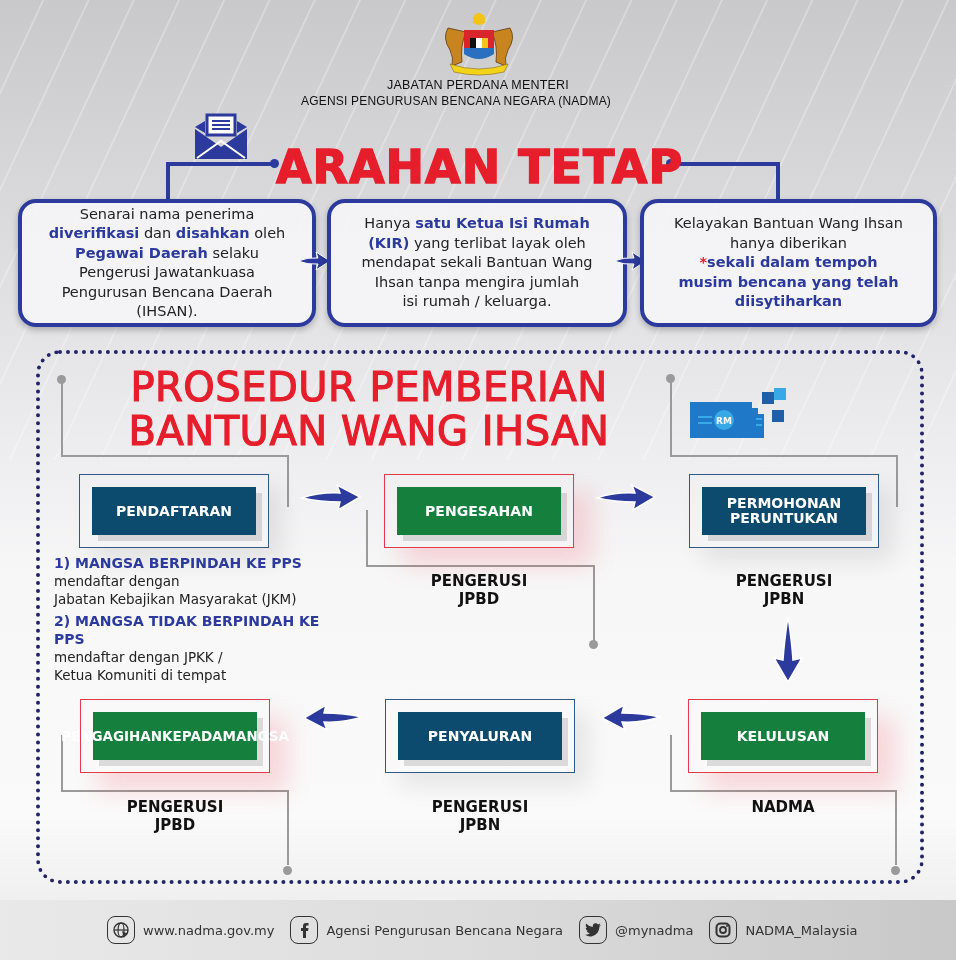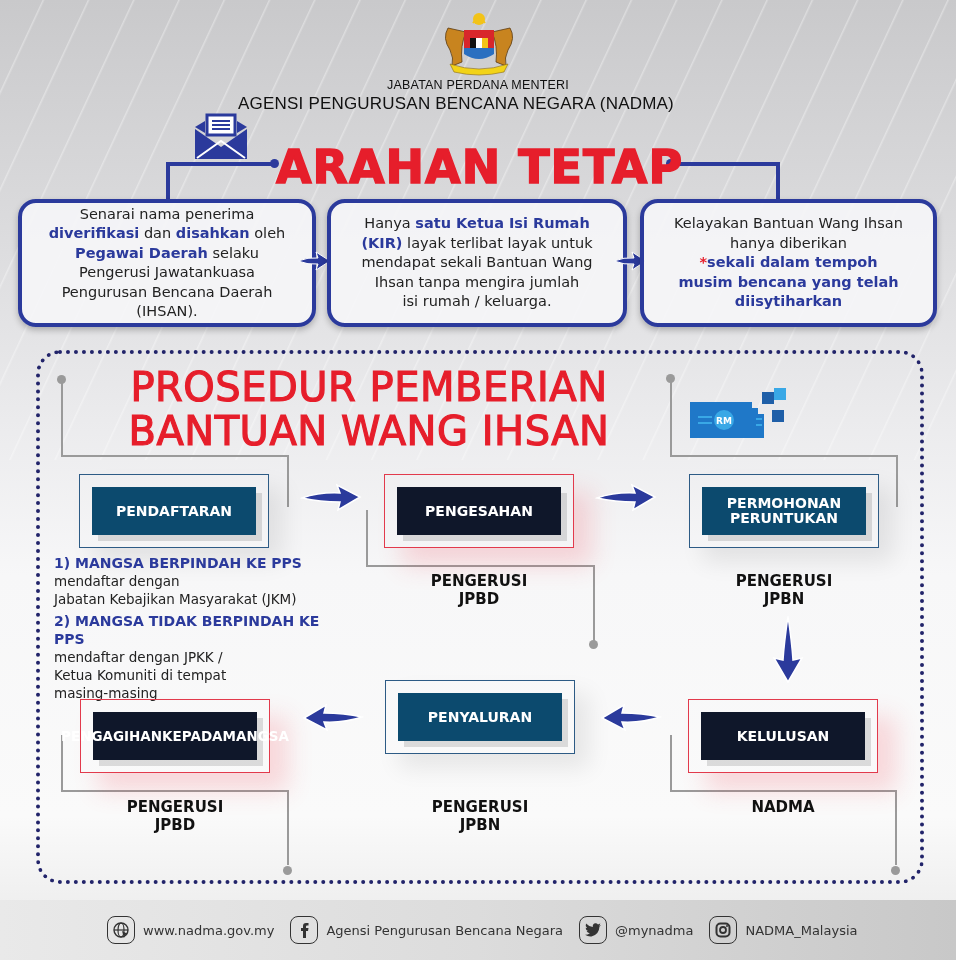--- a/index.html
+++ b/index.html
@@ -13,21 +13,21 @@
   .rain {
     position: absolute; left: 0; top: 0; width: 956px; height: 460px;
     background-image: repeating-linear-gradient(115deg, rgba(255,255,255,0) 0px, rgba(255,255,255,0) 38px, rgba(255,255,255,0.35) 39px, rgba(255,255,255,0) 41px);
     pointer-events: none;
   }
   .abs { position: absolute; }
 
   
   .crest { left: 436px; top: 10px; width: 86px; height: 70px; }
   .org1 { left: 0; top: 78px; width: 956px; text-align: center; font-size: 12.5px; color: #111; font-weight: 500; letter-spacing: 0.2px; }
-  .org2 { left: 0; top: 94px; width: 912px; text-align: center; font-size: 17px; color: #111; letter-spacing: 0.2px; }
+  .org2 { left: 0; top: 94px; width: 912px; text-align: center; font-size: 12px; color: #111; letter-spacing: 0.2px; }
 
   
   .env { left: 193px; top: 113px; width: 56px; height: 48px; }
   .arahan-title { left: 276px; top: 140px; font-family: "DejaVu Sans", sans-serif; font-weight: 900; font-size: 46px; color: #e61e2b; letter-spacing: 1px; font-weight: bold; -webkit-text-stroke: 1.5px #e61e2b; }
   .navy-line { background: #2b3a9c; }
   .dot { width: 9px; height: 9px; border-radius: 50%; background: #2b3a9c; }
 
   .rule-card {
     position: absolute; border: 4px solid #2b3a9c; border-radius: 18px;
     background: rgba(245,245,247,0.92);
@@ -64,21 +64,21 @@
   }
   .step-outer.navy { border-color: #2d5b85; }
   .step-outer.red { border-color: #e23a4c; }
   .step-inner {
     position: absolute; left: 12px; top: 12px; right: 12px; bottom: 12px;
     display: flex; align-items: center; justify-content: center; text-align: center;
     color: #fff; font-family: "DejaVu Sans", sans-serif; font-weight: bold; font-size: 14px; line-height: 15px;
     box-shadow: 6px 6px 0 rgba(0,0,0,0.12);
   }
   .step-outer.navy .step-inner { background: #0c4a6e; }
-  .step-outer.red .step-inner { background: #0f172a; }
+  .step-outer.red .step-inner { background: #15803d; }
   .step-outer.red { box-shadow: 18px 18px 24px rgba(242,60,80,0.18); }
 
   .resp { position: absolute; text-align: center; font-family: "DejaVu Sans", sans-serif; font-weight: bold; font-size: 15px; line-height: 18px; color: #111; }
 
   .reg-notes { left: 54px; top: 554px; width: 290px; font-family: "DejaVu Sans", sans-serif; font-size: 13.5px; line-height: 18px; color: #222; }
   .reg-notes .h { color: #2b3a9c; font-weight: bold; font-size: 14px; }
   .reg-notes .gap { height: 4px; }
 
   .big-arrow { width: 62px; height: 30px; }
 
@@ -146,21 +146,21 @@
   <div>Pengurusan Bencana Daerah</div>
   <div>(IHSAN).</div>
 </div>
 
 <svg class="abs small-arrow" style="left:296px; top:250px;" viewBox="0 0 36 22">
   <path d="M2 11 Q12 7 22 8 L20 2 L34 11 L20 20 L22 14 Q12 15 2 11Z" fill="#2b3a9c" stroke="#fff" stroke-width="1"></path>
 </svg>
 
 <div class="rule-card card2">
   <div><span>Hanya </span><span class="hl">satu Ketua Isi Rumah</span></div>
-  <div><span class="hl">(KIR)</span><span> layak terlibat layak untuk</span></div>
+  <div><span class="hl">(KIR)</span><span> yang terlibat layak oleh</span></div>
   <div>mendapat sekali Bantuan Wang</div>
   <div>Ihsan tanpa mengira jumlah</div>
   <div>isi rumah / keluarga.</div>
 </div>
 
 <svg class="abs small-arrow" style="left:612px; top:250px;" viewBox="0 0 36 22">
   <path d="M2 11 Q12 7 22 8 L20 2 L34 11 L20 20 L22 14 Q12 15 2 11Z" fill="#2b3a9c" stroke="#fff" stroke-width="1"></path>
 </svg>
 
 <div class="rule-card card3">
@@ -244,21 +244,20 @@
 </svg>
 
 <div class="abs reg-notes">
   <div class="h">1) MANGSA BERPINDAH KE PPS</div>
   <div>mendaftar dengan</div>
   <div>Jabatan Kebajikan Masyarakat (JKM)</div>
   <div class="gap"></div>
   <div class="h">2) MANGSA TIDAK BERPINDAH KE PPS</div>
   <div>mendaftar dengan JPKK /</div>
   <div>Ketua Komuniti di tempat</div>
-  <div>masing-masing</div>
 </div>
 
 <div class="abs gray-line" style="left:61px; top:735px; width:1.5px; height:55px;"></div>
 <div class="abs gray-line" style="left:61px; top:790px; width:227px; height:1.5px;"></div>
 <div class="abs gray-line" style="left:287px; top:790px; width:1.5px; height:75px;"></div>
 <div class="abs gray-dot" style="left:283px; top:866px;"></div>
 
 <div class="abs gray-line" style="left:670px; top:735px; width:1.5px; height:55px;"></div>
 <div class="abs gray-line" style="left:670px; top:790px; width:226px; height:1.5px;"></div>
 <div class="abs gray-line" style="left:895px; top:790px; width:1.5px; height:75px;"></div>
@@ -273,21 +272,21 @@
 </div>
 <div class="resp" style="left:80px; top:798px; width:190px;">
   <div>PENGERUSI</div>
   <div>JPBD</div>
 </div>
 
 <svg class="abs big-arrow" style="left:302px; top:703px;" viewBox="0 0 62 30">
   <path d="M60 14 Q42 20 22 19 L25 27 L2 15 L24 2 L22 10 Q42 10 60 14Z" fill="#2b3a9c" stroke="#fff" stroke-width="1.5"></path>
 </svg>
 
-<div class="step-outer navy" style="left:385px; top:680px; width:190px; height:74px;">
+<div class="step-outer navy" style="left:385px; top:699px; width:190px; height:74px;">
   <div class="step-inner">PENYALURAN</div>
 </div>
 <div class="resp" style="left:385px; top:798px; width:190px;">
   <div>PENGERUSI</div>
   <div>JPBN</div>
 </div>
 
 <svg class="abs big-arrow" style="left:600px; top:703px;" viewBox="0 0 62 30">
   <path d="M60 14 Q42 20 22 19 L25 27 L2 15 L24 2 L22 10 Q42 10 60 14Z" fill="#2b3a9c" stroke="#fff" stroke-width="1.5"></path>
 </svg>

